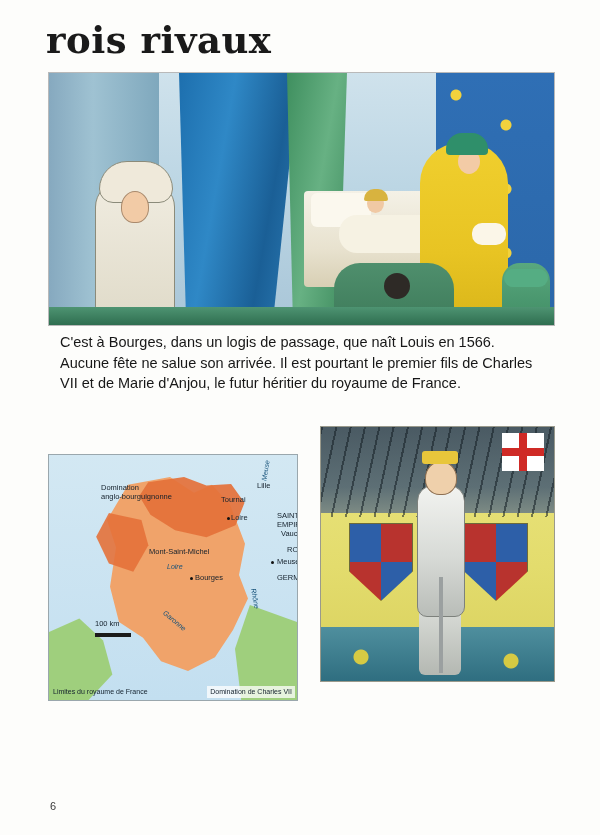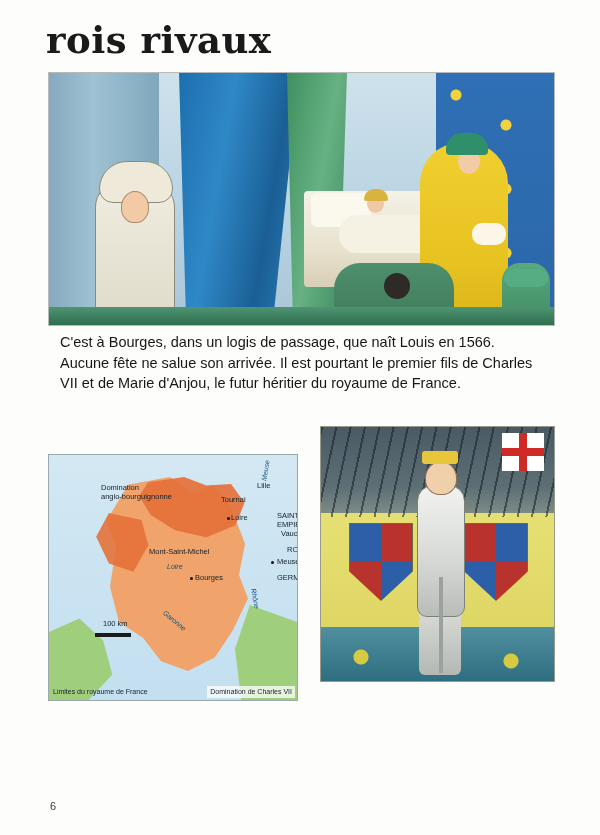--- a/index.html
+++ b/index.html
@@ -428,21 +428,21 @@
     <div class="map-label" style="left:228px; top:118px;">GERMANIQUE</div>
     <div class="map-label" style="left:146px; top:118px;">Bourges</div>
     <div class="map-dot" style="left:141px; top:122px;"></div>
 
     <div class="map-river" style="left:206px; top:12px; transform:rotate(-80deg);">Meuse</div>
     <div class="map-river" style="left:118px; top:108px;">Loire</div>
     <div class="map-river" style="left:196px; top:140px; transform:rotate(80deg);">Rhône</div>
     <div class="map-river" style="left:112px; top:162px; transform:rotate(40deg);">Garonne</div>
 
     <div class="map-scale-bar"></div>
-    <div class="map-label" style="left:54px; top:164px;">100 km</div>
+    <div class="map-label" style="left:46px; top:164px;">100 km</div>
 
     <div class="map-legend-left">Limites du
 royaume de France</div>
     <div class="map-legend-box">Domination
 de Charles VII</div>
   </div>
 
   <div class="fig-knight">
     <div class="knight-bg"></div>
     <div class="knight-darktop"></div>

